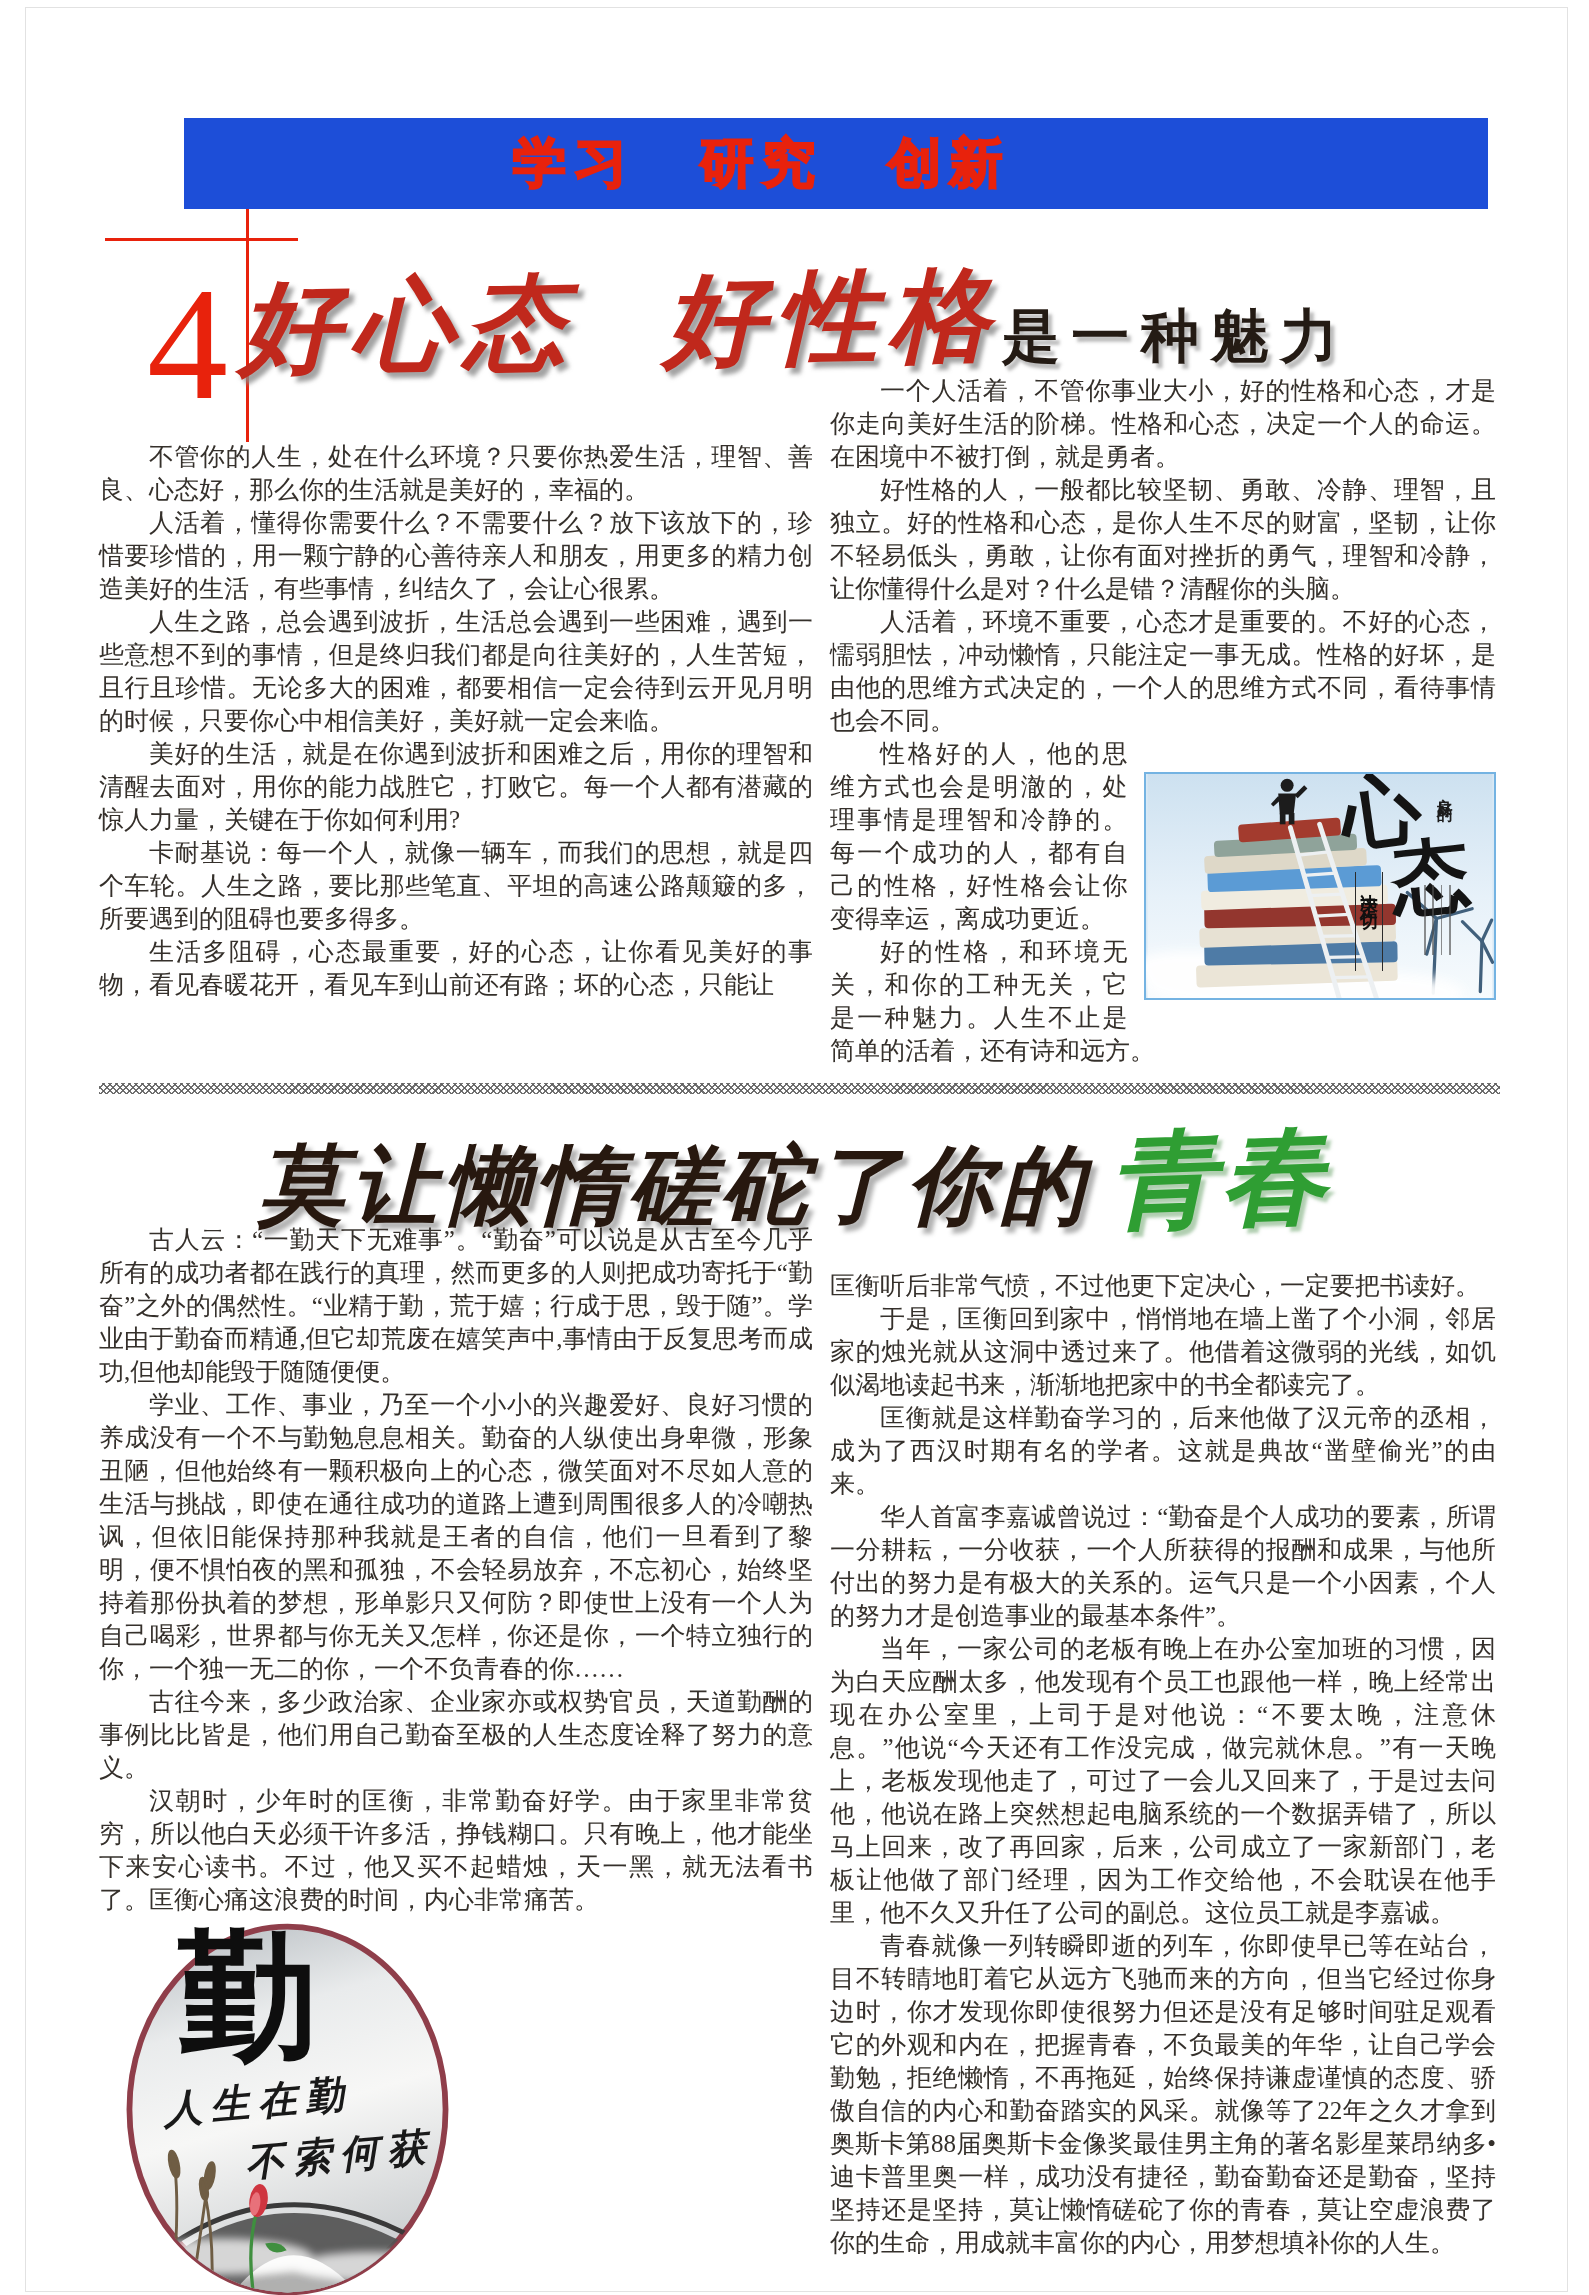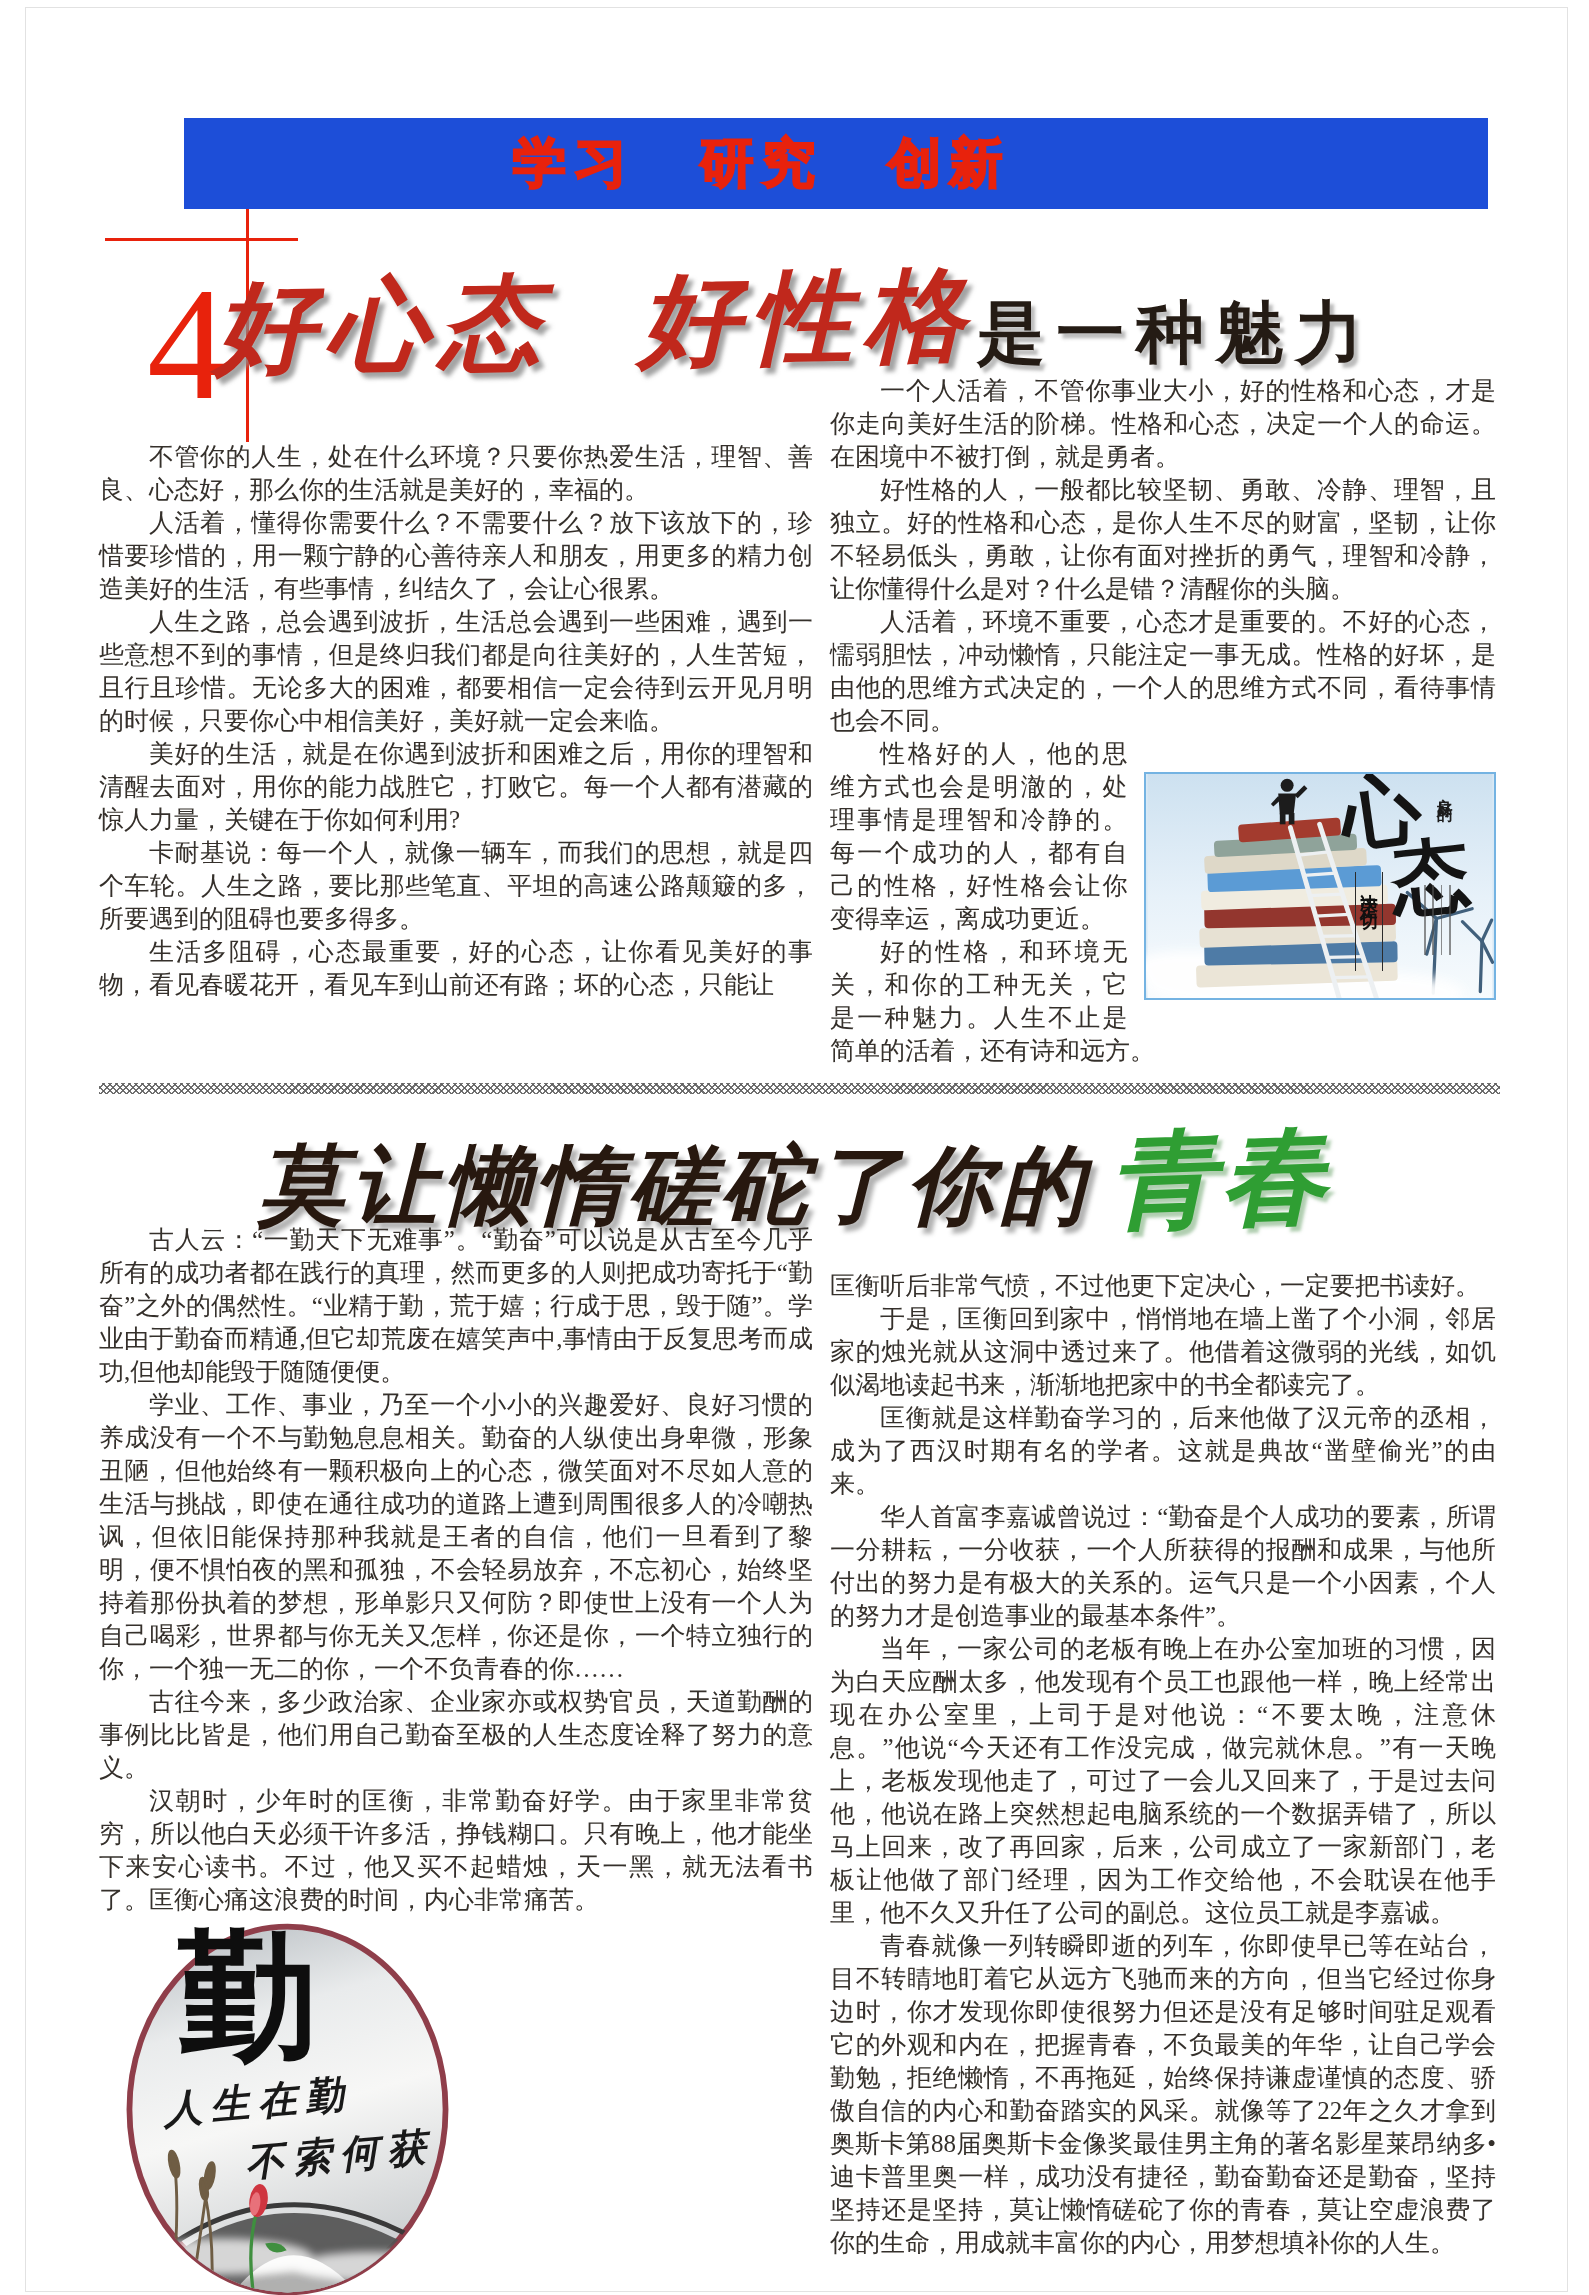--- a/index.html
+++ b/index.html
@@ -20,21 +20,21 @@
   .banner-words{display:flex;gap:65px;margin-left:329px;}
   .banner-word{font-family:"DejaVu Sans","Liberation Sans",sans-serif;font-size:53px;font-weight:900;
         letter-spacing:8.3px;color:transparent;-webkit-text-stroke:2.5px #e8220c;}
 
   
   .title1{position:absolute;left:0;top:255px;width:1589px;display:flex;justify-content:center;
         align-items:baseline;}
   .title1-red{font-size:101px;font-weight:900;color:#c0281c;word-spacing:40px;letter-spacing:11.6px;
         font-family:"DejaVu Serif","Liberation Serif",serif;font-style:italic;
         text-shadow:5px 5.8px 4.1px rgba(140,140,140,.8);transform:rotate(-1deg);}
-  .title1-black{font-size:68px;font-weight:900;color:#241b14;letter-spacing:11.6px;
+  .title1-black{font-size:58px;font-weight:900;color:#241b14;letter-spacing:11.6px;
         font-family:"DejaVu Sans","Liberation Sans",sans-serif;
         text-shadow:4.1px 5px 3.3px rgba(170,170,170,.8);}
 
   
   .article{position:absolute;display:flex;gap:17px;align-items:center;}
   .article1{left:99px;top:374px;width:1403px;}
   .article2{left:99px;top:1223px;width:1403px;}
   .col-l{width:714px;}
   .col-r{width:666px;}
   .col p{margin:0;font-size:25px;line-height:33px;text-align:justify;text-indent:50px;color:#35302b;}

